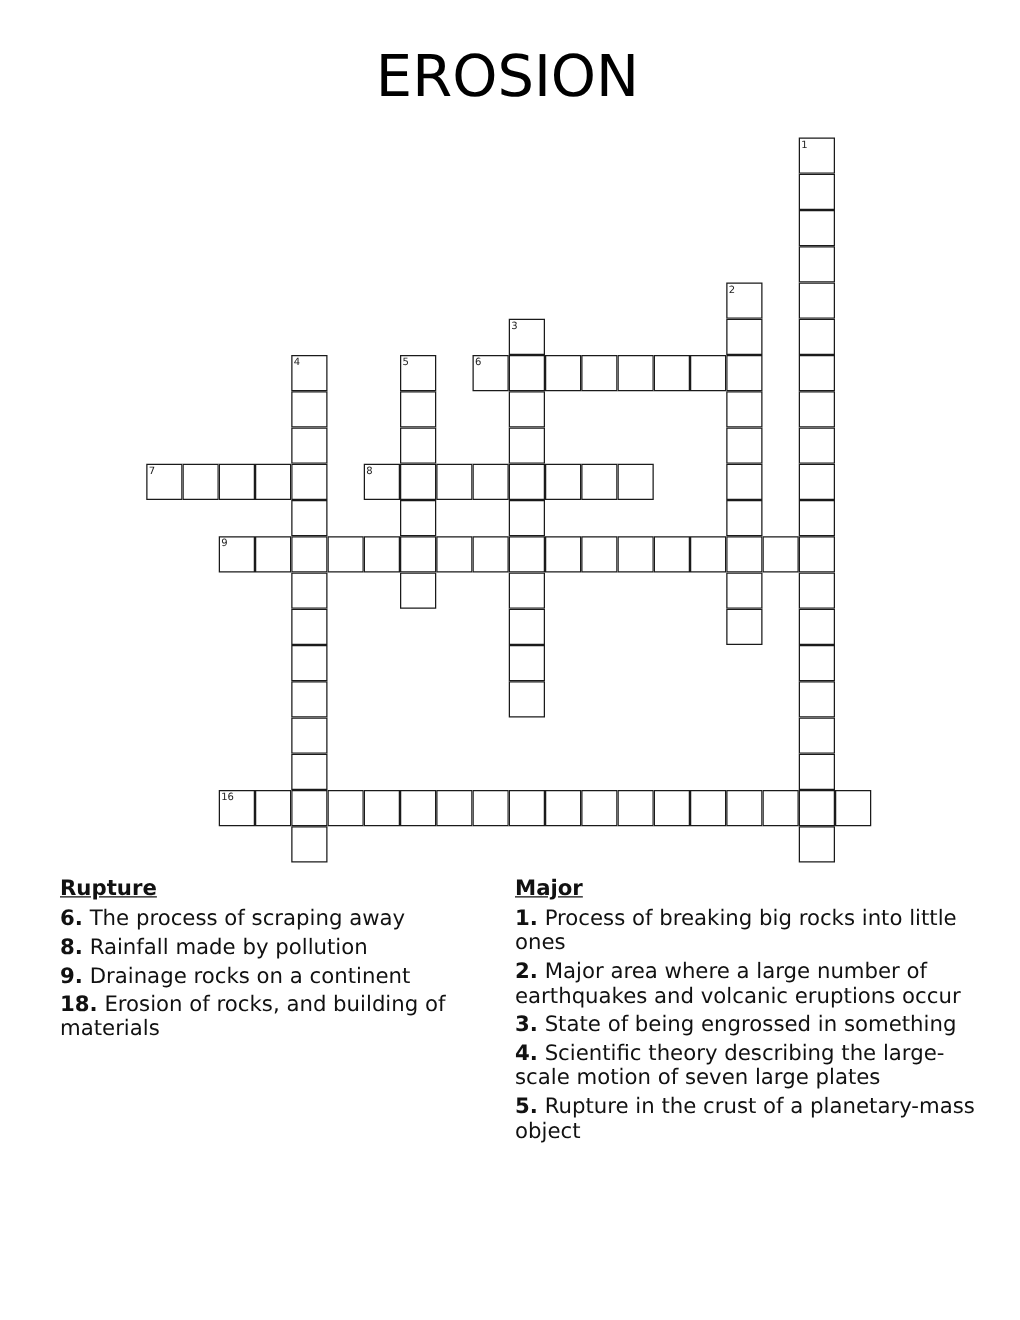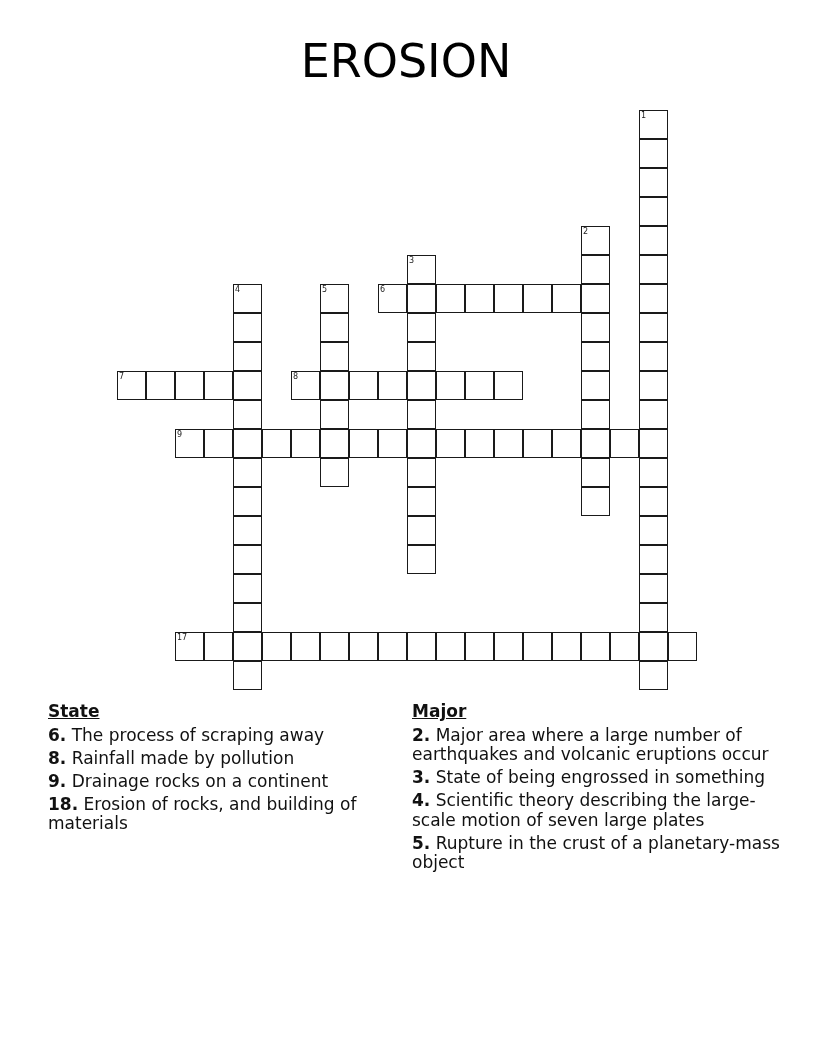--- a/index.html
+++ b/index.html
@@ -129,46 +129,47 @@
     <div class="cell" style="left: 291px; top: 429px;"></div>
     <div class="cell" style="left: 349px; top: 429px;"></div>
     <div class="cell" style="left: 378px; top: 429px;"></div>
     <div class="cell" style="left: 436px; top: 429px;"></div>
     <div class="cell" style="left: 465px; top: 429px;"></div>
     <div class="cell" style="left: 494px; top: 429px;"></div>
     <div class="cell" style="left: 523px; top: 429px;"></div>
     <div class="cell" style="left: 552px; top: 429px;"></div>
     <div class="cell" style="left: 610px; top: 429px;"></div>
     <div class="cell" style="left: 175px; top: 632px;">
-      <span class="num">17</span>
+      <span class="num">16</span>
     </div>
     <div class="cell" style="left: 204px; top: 632px;"></div>
     <div class="cell" style="left: 262px; top: 632px;"></div>
     <div class="cell" style="left: 291px; top: 632px;"></div>
     <div class="cell" style="left: 320px; top: 632px;"></div>
     <div class="cell" style="left: 349px; top: 632px;"></div>
     <div class="cell" style="left: 378px; top: 632px;"></div>
     <div class="cell" style="left: 407px; top: 632px;"></div>
     <div class="cell" style="left: 436px; top: 632px;"></div>
     <div class="cell" style="left: 465px; top: 632px;"></div>
     <div class="cell" style="left: 494px; top: 632px;"></div>
     <div class="cell" style="left: 523px; top: 632px;"></div>
     <div class="cell" style="left: 552px; top: 632px;"></div>
     <div class="cell" style="left: 581px; top: 632px;"></div>
     <div class="cell" style="left: 610px; top: 632px;"></div>
     <div class="cell" style="left: 668px; top: 632px;"></div>
   </div>
 
 <div class="clues across">
-  <span class="heading">State</span>
+  <span class="heading">Rupture</span>
   <div class="clue"><span class="n">6.</span> <span>The process of scraping away</span></div>
   <div class="clue"><span class="n">8.</span> <span>Rainfall made by pollution</span></div>
   <div class="clue"><span class="n">9.</span> <span>Drainage rocks on a continent</span></div>
   <div class="clue"><span class="n">18.</span> <span>Erosion of rocks, and building of materials</span></div>
 </div>
 
 <div class="clues down">
   <span class="heading">Major</span>
+  <div class="clue"><span class="n">1.</span> <span>Process of breaking big rocks into little ones</span></div>
   <div class="clue"><span class="n">2.</span> <span>Major area where a large number of earthquakes and volcanic eruptions occur</span></div>
   <div class="clue"><span class="n">3.</span> <span>State of being engrossed in something</span></div>
   <div class="clue"><span class="n">4.</span> <span>Scientific theory describing the large-scale motion of seven large plates</span></div>
   <div class="clue"><span class="n">5.</span> <span>Rupture in the crust of a planetary-mass object</span></div>
 </div>
 
 </body></html>

